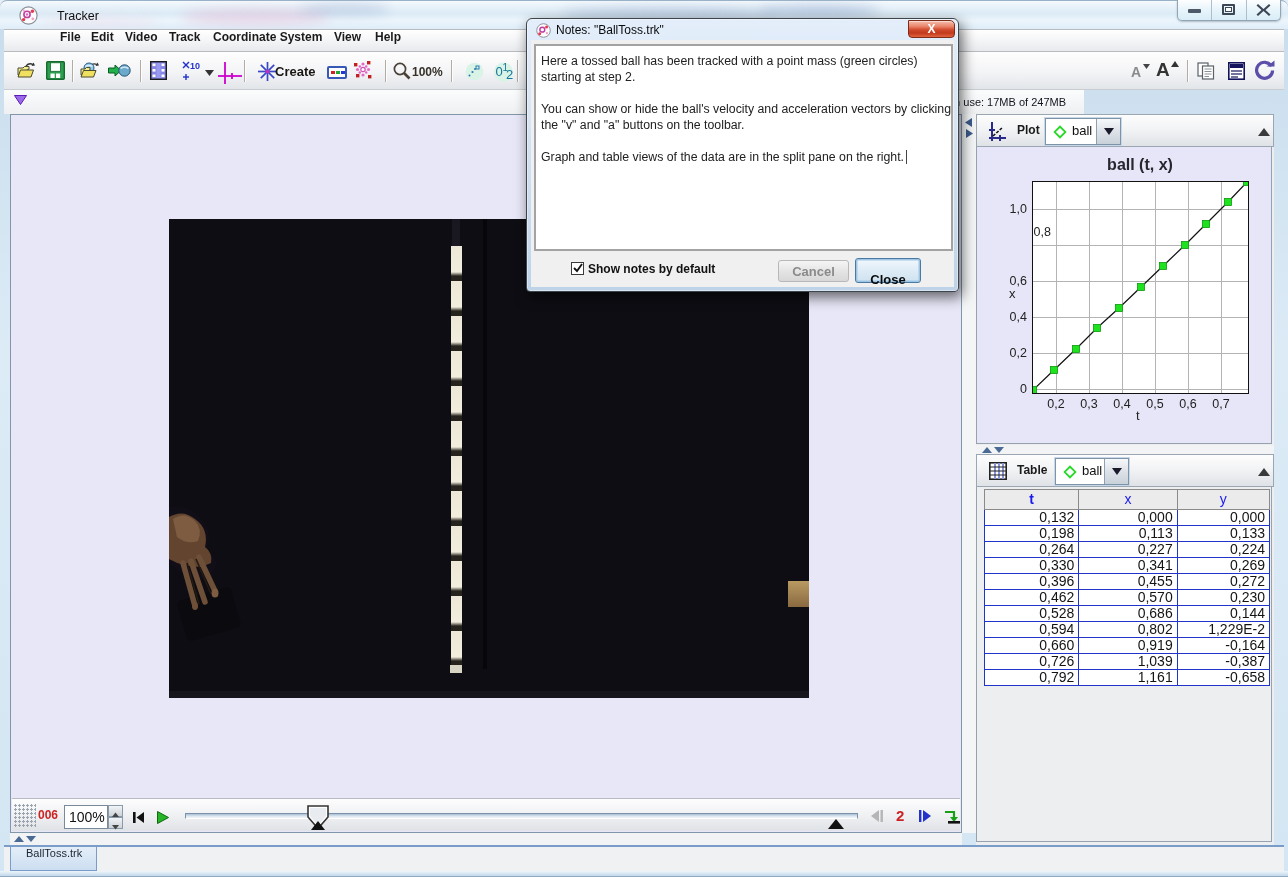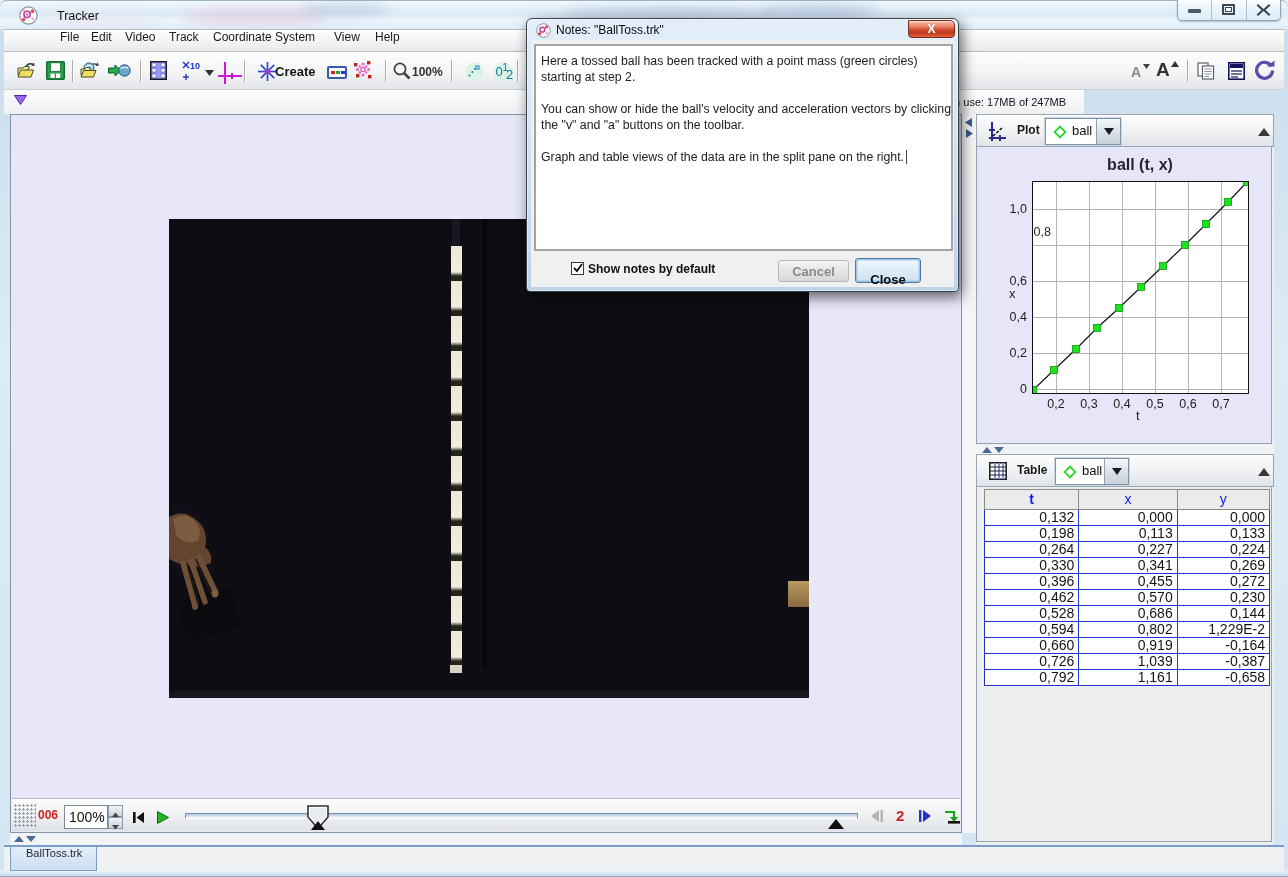--- a/index.html
+++ b/index.html
@@ -6,21 +6,21 @@
 body{width:1288px;height:877px;overflow:hidden;font-family:"Liberation Sans",sans-serif;position:relative;background:#e8eef5;}
 .abs{position:absolute;}
 #win{position:absolute;left:0;top:0;width:1288px;height:877px;background:linear-gradient(180deg,#c8dcec,#dcebf6 40%,#d4e6f3);border-radius:7px 7px 0 0;}
 #titlebar{position:absolute;left:0;top:0;width:1288px;height:29px;border-radius:7px 7px 0 0;background:linear-gradient(180deg,#f5fafd 0%,#e8f2fa 20%,#dcebf6 45%,#ecf5fc 70%,#dfedf8 100%);border-top:1px solid #9ab2c8;box-sizing:border-box;overflow:hidden;}
 .smudge{position:absolute;border-radius:50%;filter:blur(6px);}
 #apptitle{position:absolute;left:57px;top:8px;font-size:12.5px;color:#111;}
 #winbtns{position:absolute;left:1177px;top:0px;width:102px;height:20px;display:flex;background:linear-gradient(180deg,#fdfeff,#e9f5fb 45%,#d9edf7);border:1px solid #93a5b5;border-top:none;border-radius:0 0 5px 5px;box-shadow:0 1px 2px rgba(60,80,100,.35);}
 .wbtn{flex:1;position:relative;border-right:1px solid #aebecb;}
 .wbtn:last-child{border-right:none;}
 #menubar{position:absolute;left:4px;top:29px;width:1280px;height:23px;background:linear-gradient(180deg,#ffffff,#f2f3f5 60%,#e7e9ec);border:1px solid #b8bcc0;border-left:none;border-right:none;box-sizing:border-box;}
-.mitem{position:absolute;top:0;font-size:12px;font-weight:normal;color:#1a1a1a;padding-left:45px;}
+.mitem{position:absolute;top:0;font-size:12px;font-weight:bold;color:#1a1a1a;padding-left:45px;}
 #toolbar{position:absolute;left:4px;top:52px;width:1280px;height:38px;background:linear-gradient(180deg,#fefefe,#f3f4f6 55%,#e2e5e9);border-bottom:1px solid #c9ccd0;box-sizing:border-box;}
 .tsep{position:absolute;top:8px;width:1px;height:22px;background:#b3aca2;box-shadow:1px 0 0 #fdfdfd;}
 #memrow{position:absolute;left:4px;top:90px;width:1080px;height:24px;background:linear-gradient(180deg,#fbfcfc,#eef0f2);}
 #memtext{position:absolute;right:18px;top:6px;font-size:11px;color:#14141e;}
 
 #mainpane{position:absolute;left:10px;top:114px;width:952px;height:719px;border:1px solid #8296aa;box-sizing:border-box;background:#e8e7f8;}
 #viewport{position:absolute;left:1px;top:1px;width:948px;height:682px;background:#e8e7f8;overflow:hidden;}
 #video{position:absolute;left:157px;top:103px;width:640px;height:479px;background:#0e0d13;overflow:hidden;}
 #playerbar{position:absolute;left:1px;top:683px;width:948px;height:33px;background:linear-gradient(180deg,#fdfdfe,#f0f1f3 50%,#dfe2e6);border-top:1px solid #b6bcc2;box-sizing:border-box;}
 

